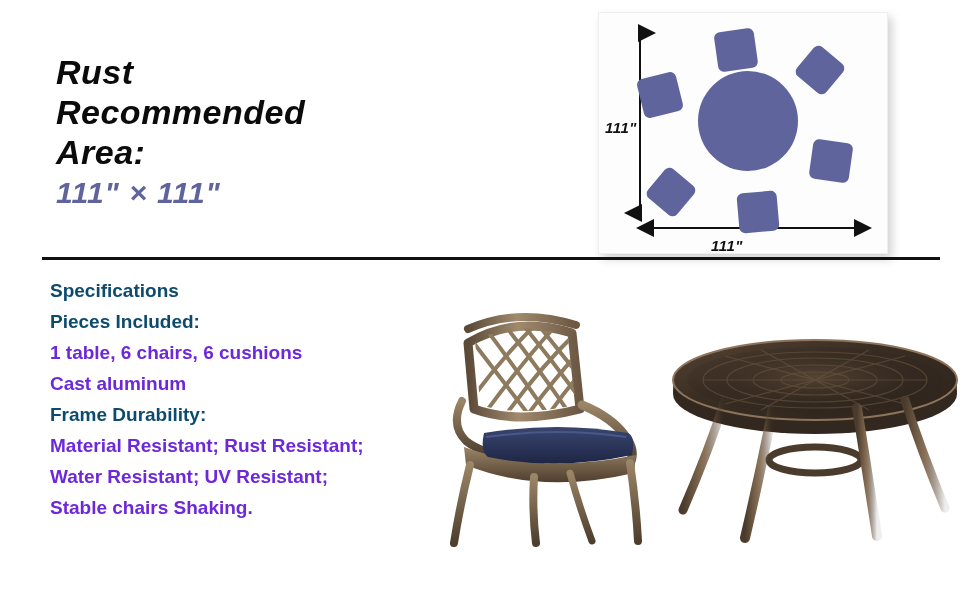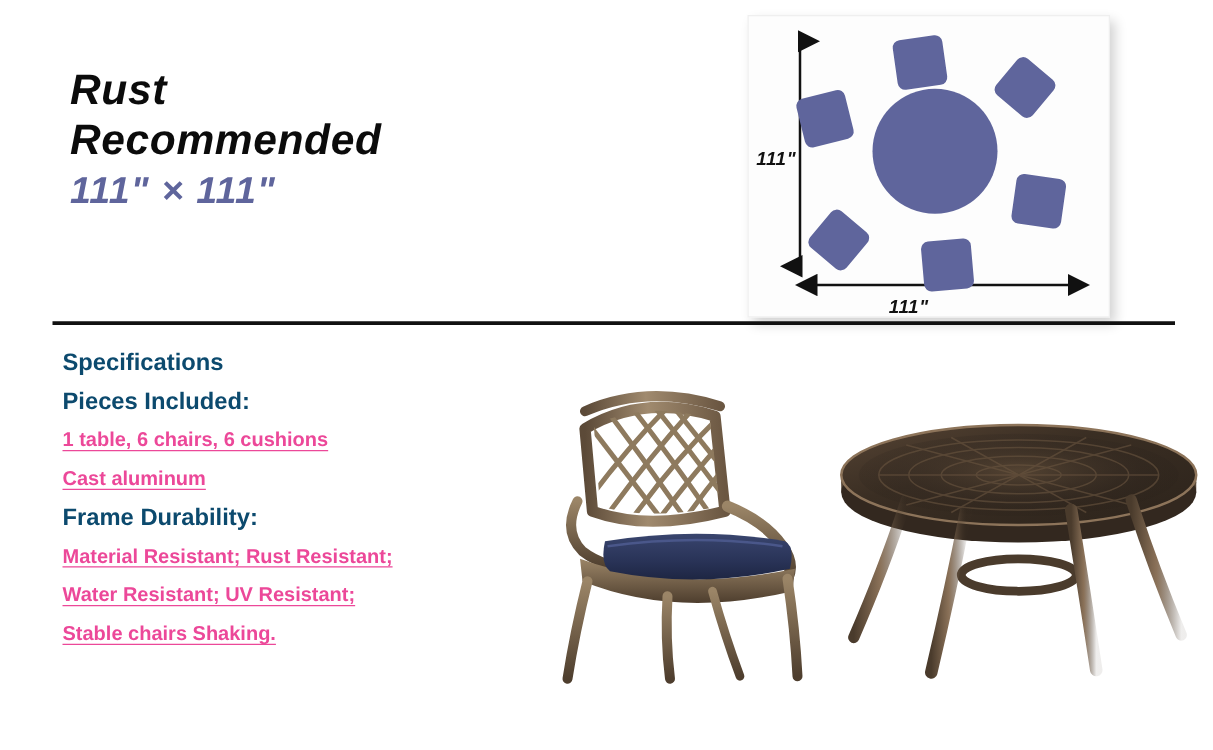--- a/index.html
+++ b/index.html
@@ -57,38 +57,38 @@
     width:898px;height:3px;background:#111111;
   }
 
   
   .specs{position:absolute;left:50px;top:275px;width:420px;}
   .spec-label{
     font-weight:bold;font-size:19px;line-height:31px;
     color:#0c4a6e;white-space:nowrap;
   }
   .spec-value{
-    font-weight:bold;font-size:16px;line-height:31px;
-    color:#ec4899;white-space:nowrap;
-    text-decoration:underline;
+    font-weight:bold;font-size:19px;line-height:31px;
+    color:#6d28d9;white-space:nowrap;
     text-underline-offset:3px;
   }
 
   
   .photo-chair{position:absolute;left:440px;top:305px;width:235px;height:245px;}
   .photo-table{position:absolute;left:665px;top:330px;width:300px;height:215px;}
 </style>
 </head>
 <body>
 
 <div class="stage">
 
   <div class="headline">
     <div class="headline-line">Rust</div>
     <div class="headline-line">Recommended</div>
+    <div class="headline-line">Area:</div>
     <div class="headline-dims">111" × 111"</div>
   </div>
 
   <div class="diagram-card">
     <svg class="diagram-svg" viewBox="0 0 288 240">
       <defs>
         <marker id="arrUp" markerWidth="9" markerHeight="9" refX="4.5" refY="8" orient="auto">
           <path d="M4.5 0 L9 9 L0 9 Z" fill="#111"></path>
         </marker>
         <marker id="arrDown" markerWidth="9" markerHeight="9" refX="4.5" refY="1" orient="auto">

